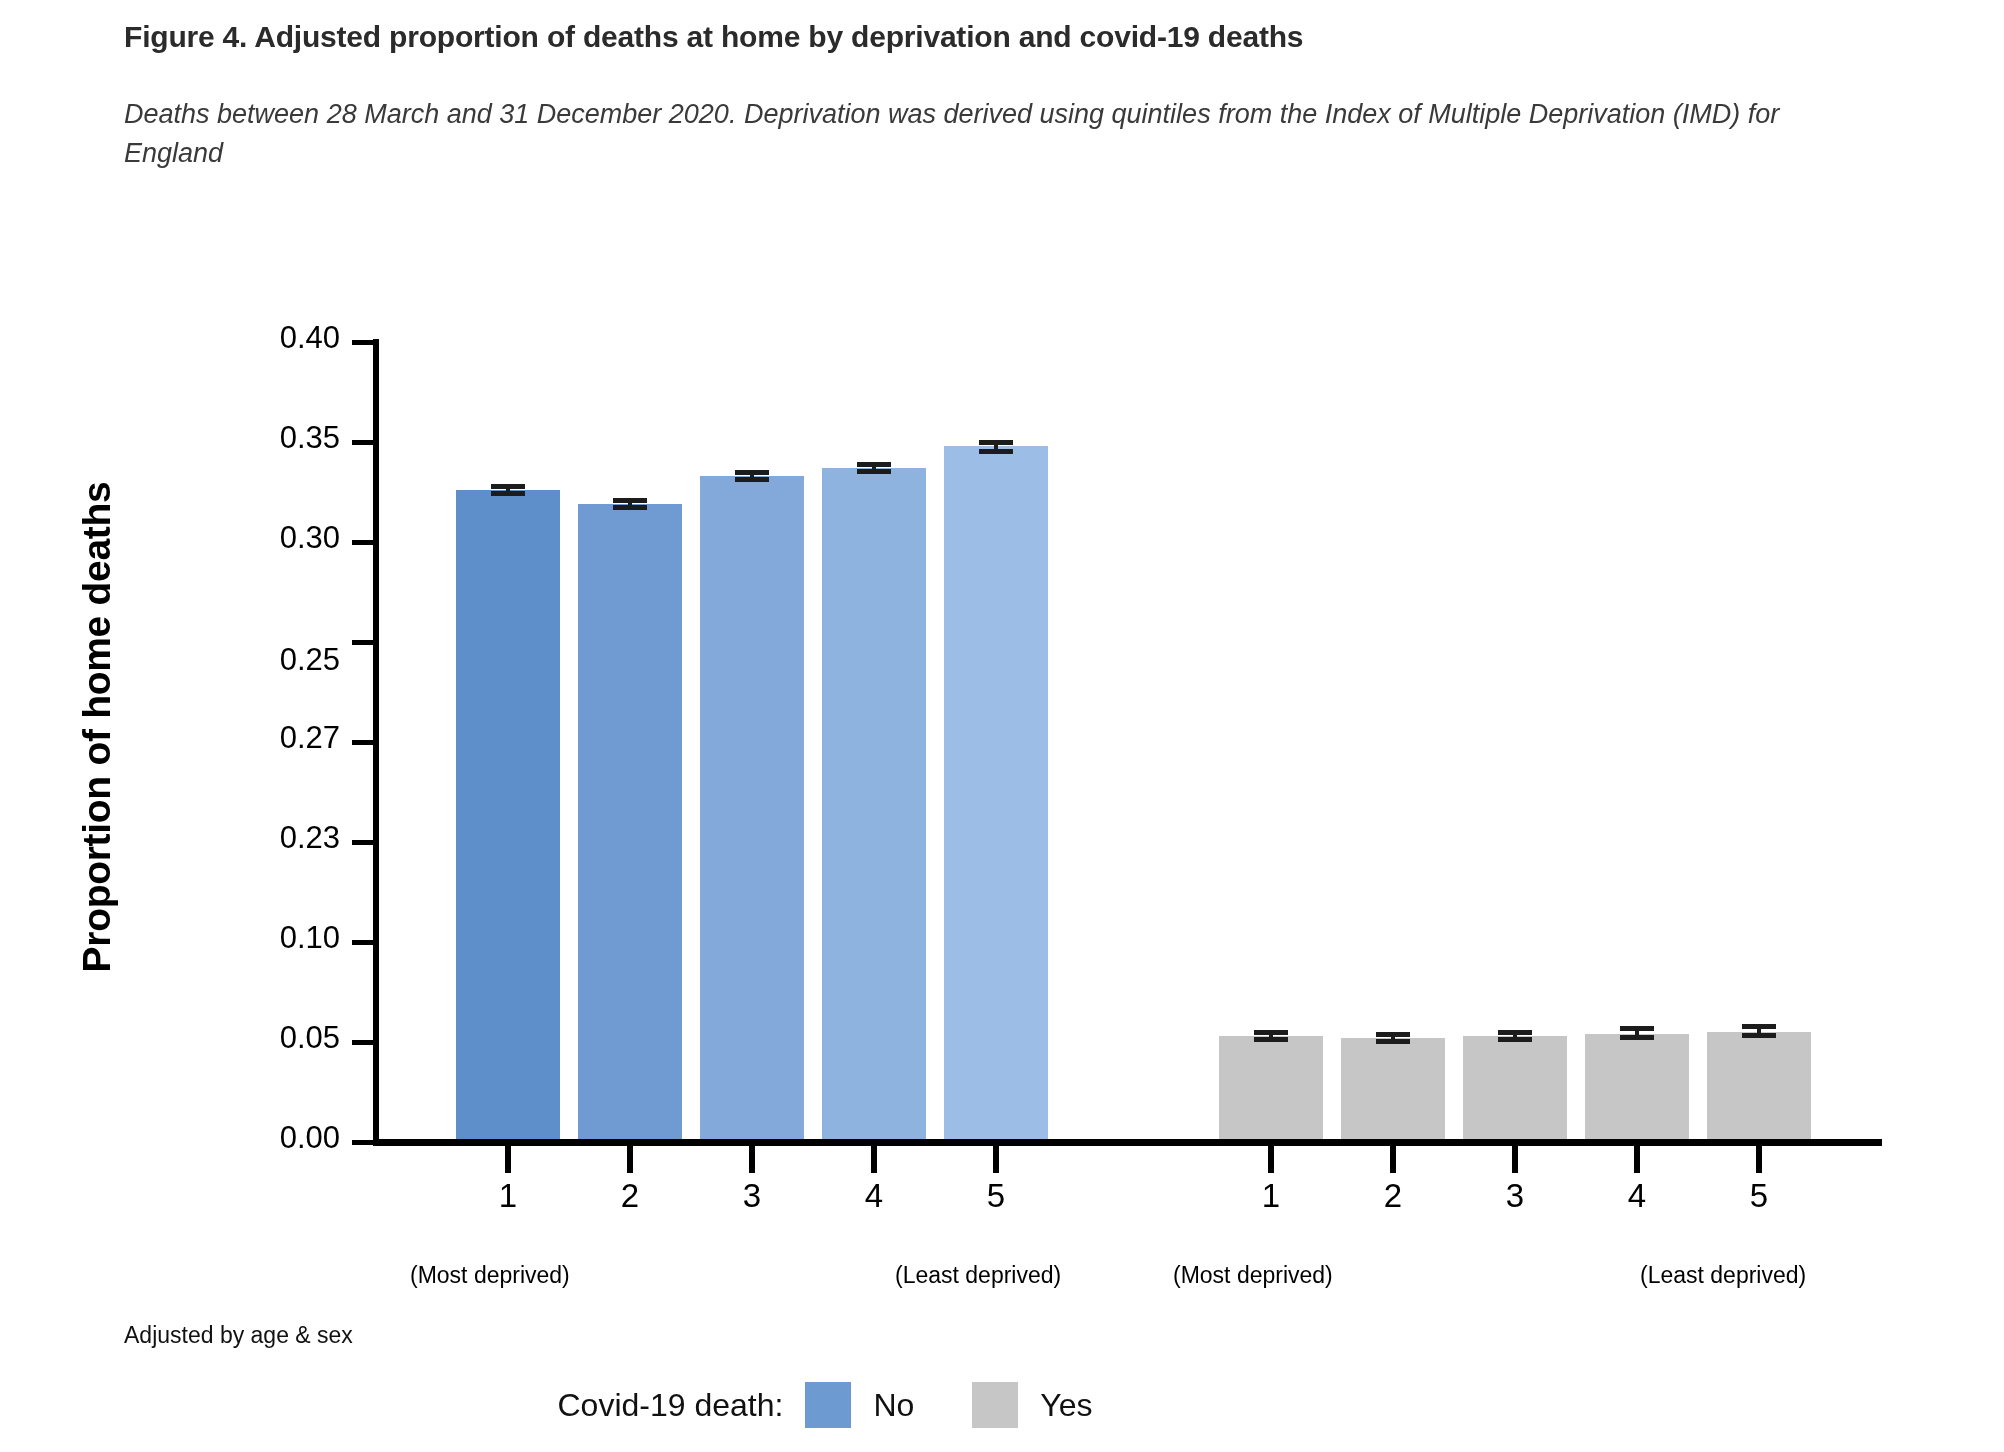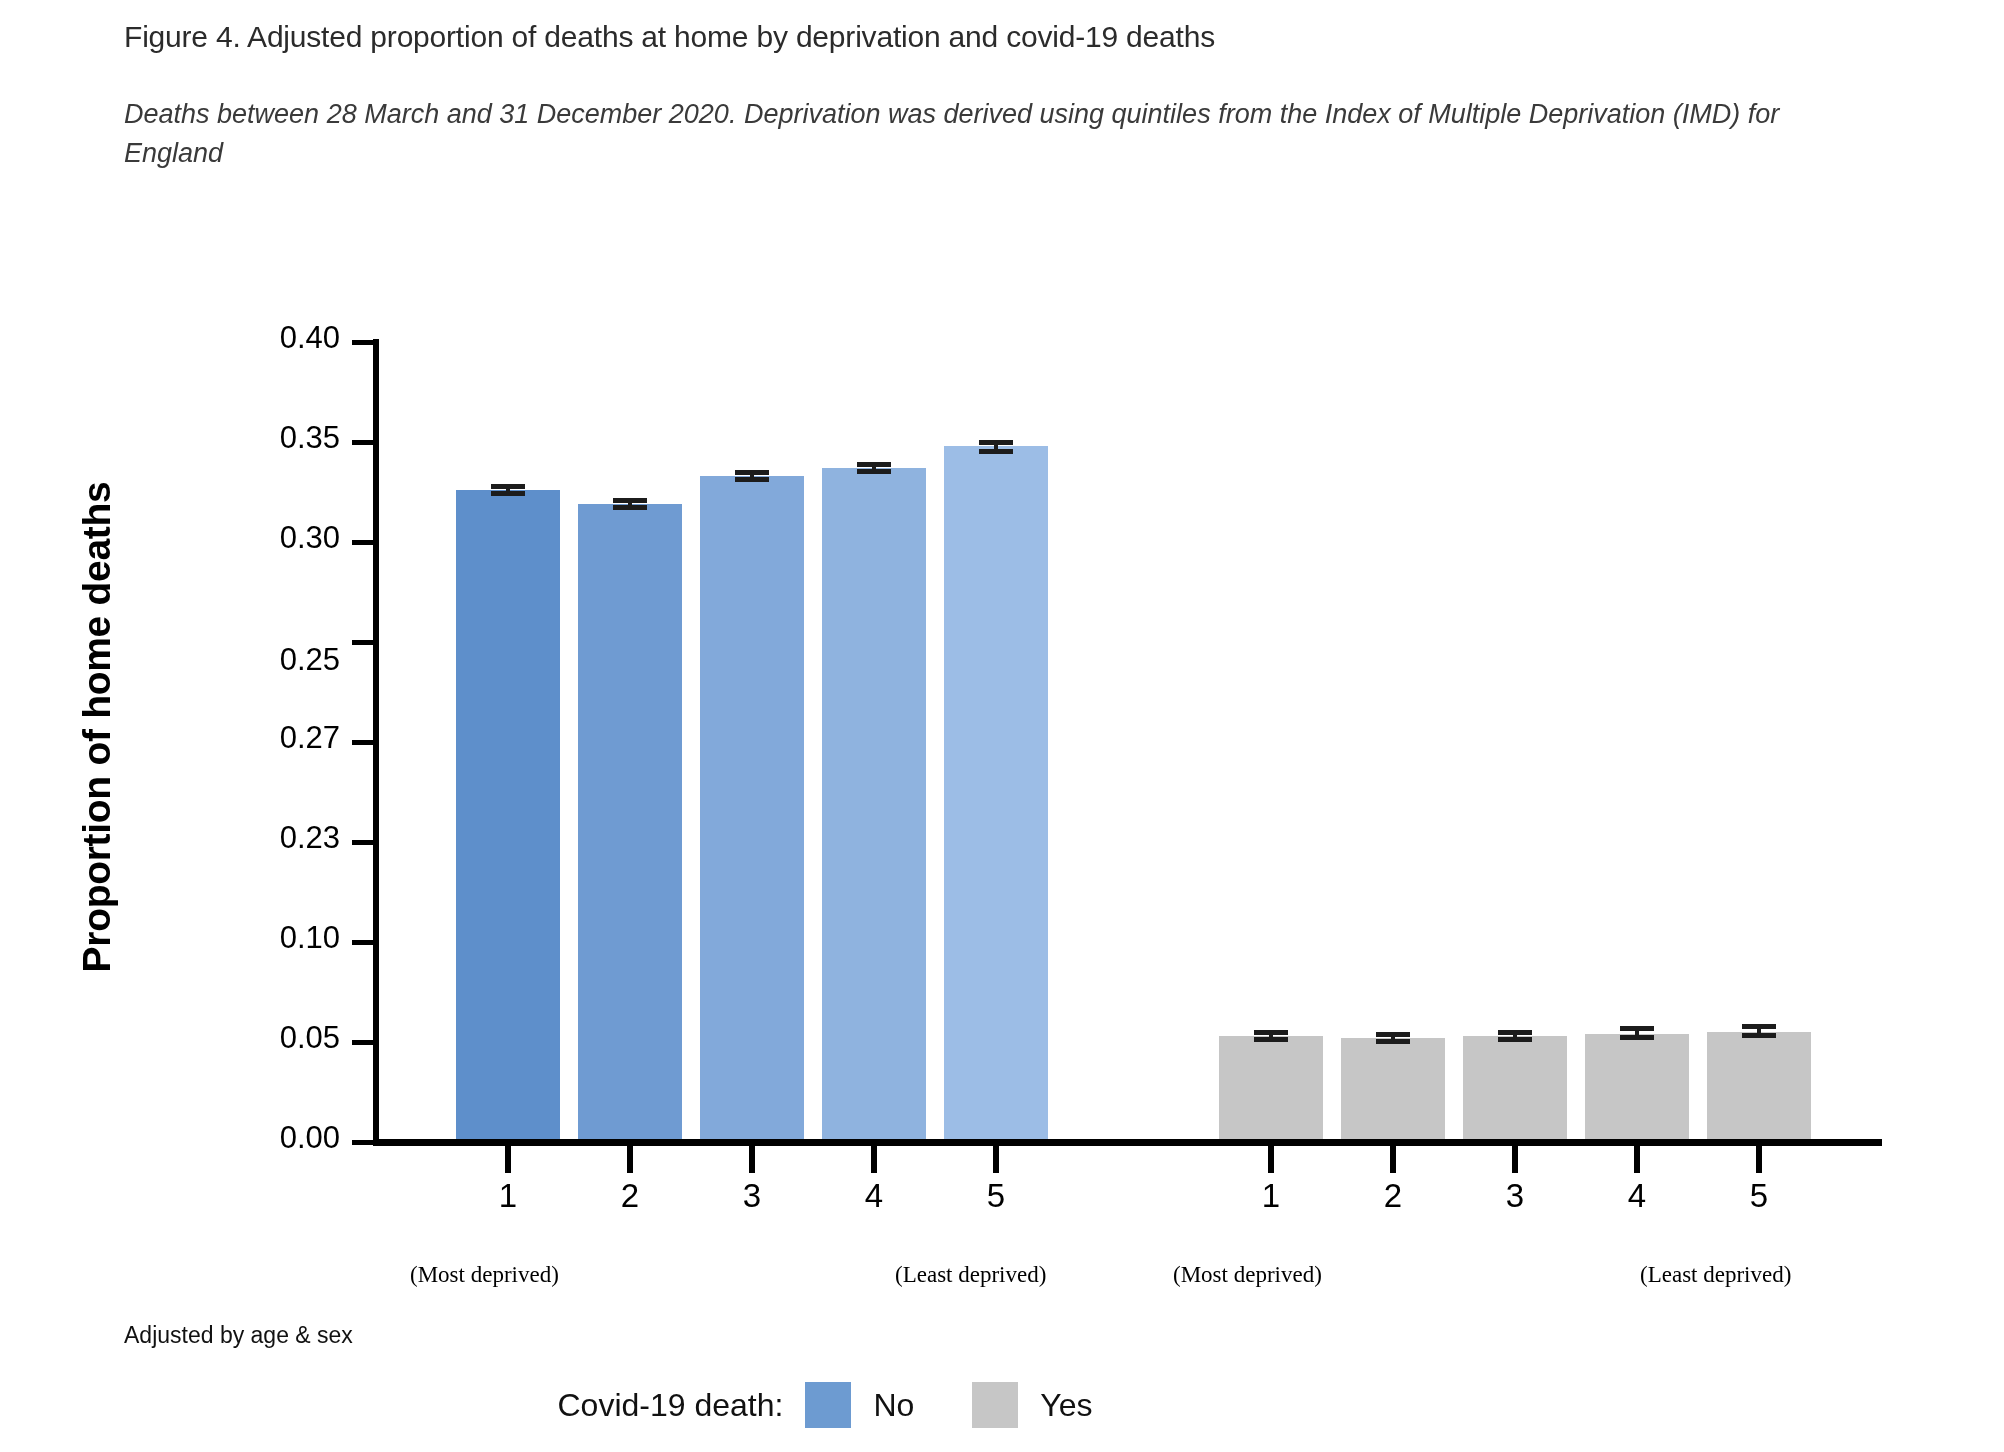--- a/index.html
+++ b/index.html
@@ -3,21 +3,21 @@
 <meta charset="utf-8">
 <style>
   html,body{margin:0;padding:0;}
   body{
     width:2004px;height:1452px;background:#ffffff;
     font-family:"Liberation Sans",sans-serif;color:#231f20;
     overflow:hidden;position:relative;
   }
   .fig-title{
     position:absolute;left:124px;top:20px;
-    font-size:30px;font-weight:normal;letter-spacing:-0.2px;
+    font-size:30px;font-weight:bold;letter-spacing:-0.2px;
     color:#2b2b2b;white-space:nowrap;
   }
   .fig-sub{
     position:absolute;left:124px;top:95px;width:1720px;
     font-size:27px;font-style:italic;line-height:1.45;
     color:#3a3a3a;
   }
   .plot{
     position:absolute;left:0;top:0;width:2004px;height:1452px;
   }
@@ -57,21 +57,21 @@
   .errbar .cap{position:absolute;left:50%;margin-left:-17px;width:34px;height:5px;background:#1c1c1c;}
   .errbar .cap.top{top:0;}
   .errbar .cap.bot{bottom:0;}
   
   .xtick{position:absolute;top:1146px;width:6px;height:27px;background:#000;}
   .xtick-label{
     position:absolute;top:1177px;width:80px;margin-left:-40px;
     text-align:center;font-size:33px;font-weight:500;color:#000;
   }
   .group-note{
-    position:absolute;top:1262px;font-size:23px;color:#000;white-space:nowrap;font-family:Liberation Serif, serif;
+    position:absolute;top:1262px;font-size:23px;color:#000;white-space:nowrap;
   }
   .footnote{
     position:absolute;left:124px;top:1322px;font-size:23px;color:#111;
   }
   
   .legend{
     position:absolute;left:0;top:1382px;width:1660px;
     display:flex;justify-content:center;align-items:center;
     font-size:32px;color:#111;
   }

